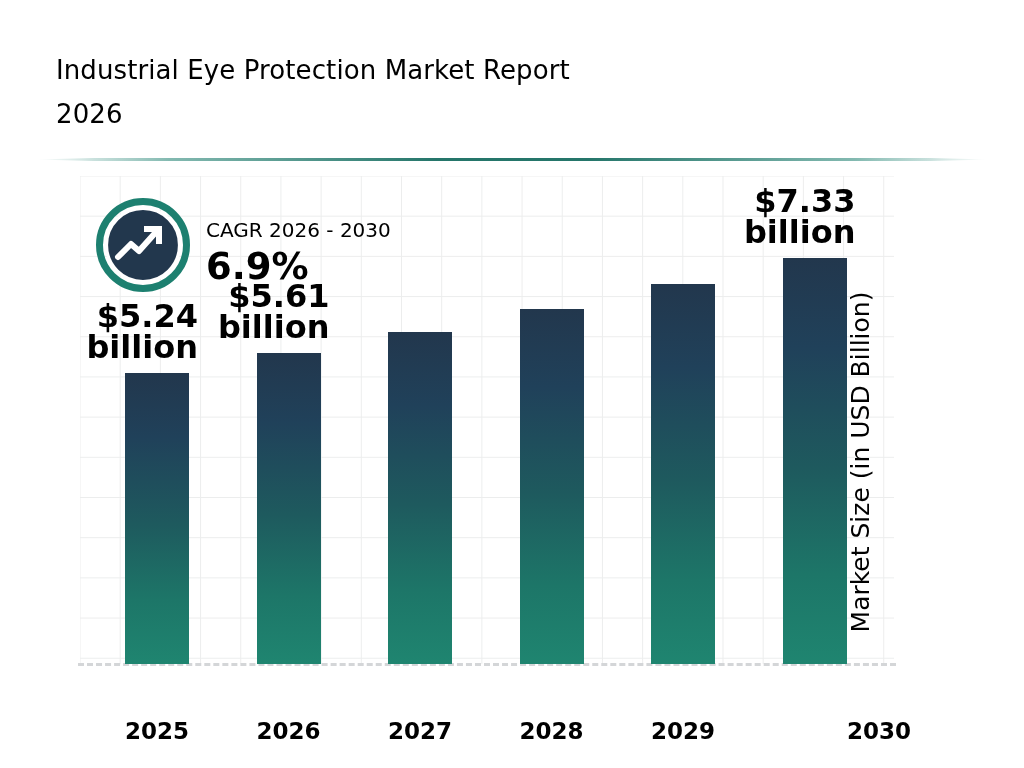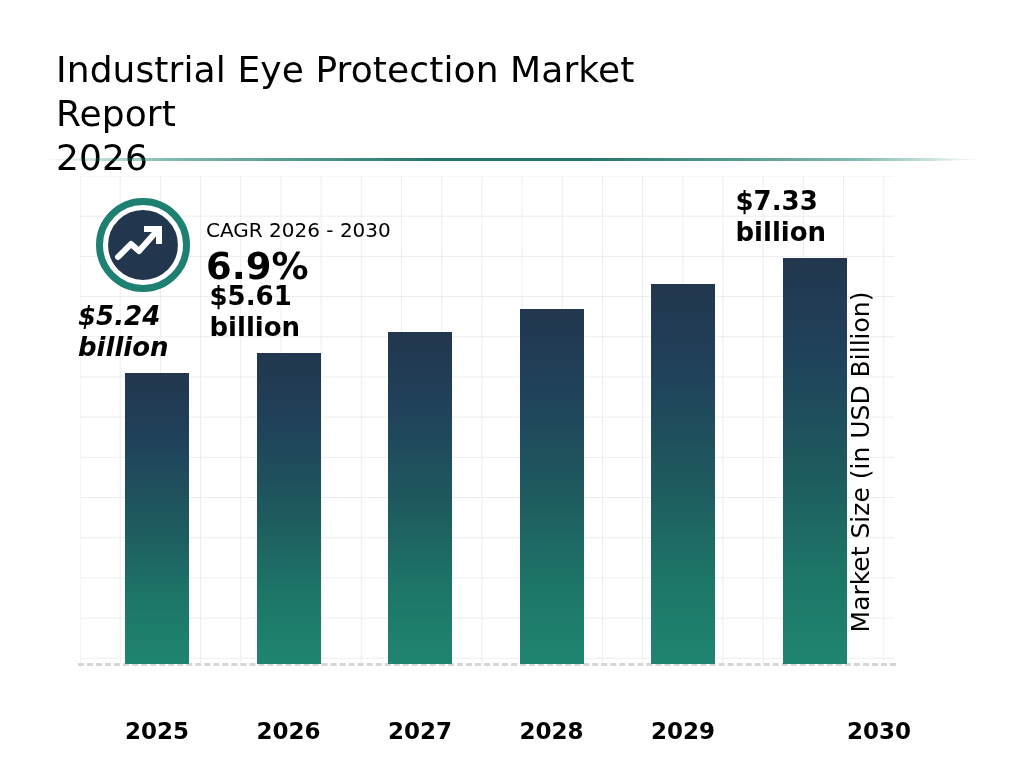--- a/index.html
+++ b/index.html
@@ -22,21 +22,21 @@
     position: absolute;
     left: 0; top: 0;
     width: 1024px;
     height: 150px;
   }
   #page-title {
     position: absolute;
     left: 56px;
     top: 48px;
     width: 640px;
-    font-size: 36px;
+    font-size: 26px;
     line-height: 44px;
     font-weight: 400;
     color: #000000;
     letter-spacing: 0.1px;
     white-space: pre-line;
   }
 
   
   #logo {
     position: absolute;
@@ -138,22 +138,22 @@
     position: absolute;
     bottom: 0;
     left: 33px;
     width: 64px;
     background: linear-gradient(to bottom, #22374d 0%, #20415a 22%, #1e5a5e 52%, #1d7668 78%, #1f8570 100%);
   }
   .bar-label {
     position: absolute;
     left: -14px;
     width: 120px;
-    text-align: left;
-    font-size: 26px;
+    text-align: right;
+    font-size: 32px;
     line-height: 31px;
     font-weight: bold;
     color: #000000;
     white-space: pre-line;
   }
 
   
   #x-axis {
     position: absolute;
     left: 80px;
@@ -233,21 +233,21 @@
 </div>
 
 <div id="divider"></div>
 
 <div id="plot-area">
   <div id="grid"></div>
   <div id="baseline"></div>
   <div id="bars">
       <div class="bar-slot" style="left: 12px;">
         <div class="bar" title="$5.24 billion" style="height: 291px;"></div>
-        <div class="bar-label" style="bottom: 301px; font-style: italic;">$5.24
+        <div class="bar-label" style="bottom: 301px;">$5.24
 billion</div>
       </div>
       <div class="bar-slot" style="left: 143.5px;">
         <div class="bar" title="$5.61 billion" style="height: 311px;"></div>
         <div class="bar-label" style="bottom: 321px;">$5.61
 billion</div>
       </div>
       <div class="bar-slot" style="left: 275px;">
         <div class="bar" title="$5.99 billion" style="height: 332px;"></div>
       </div>

